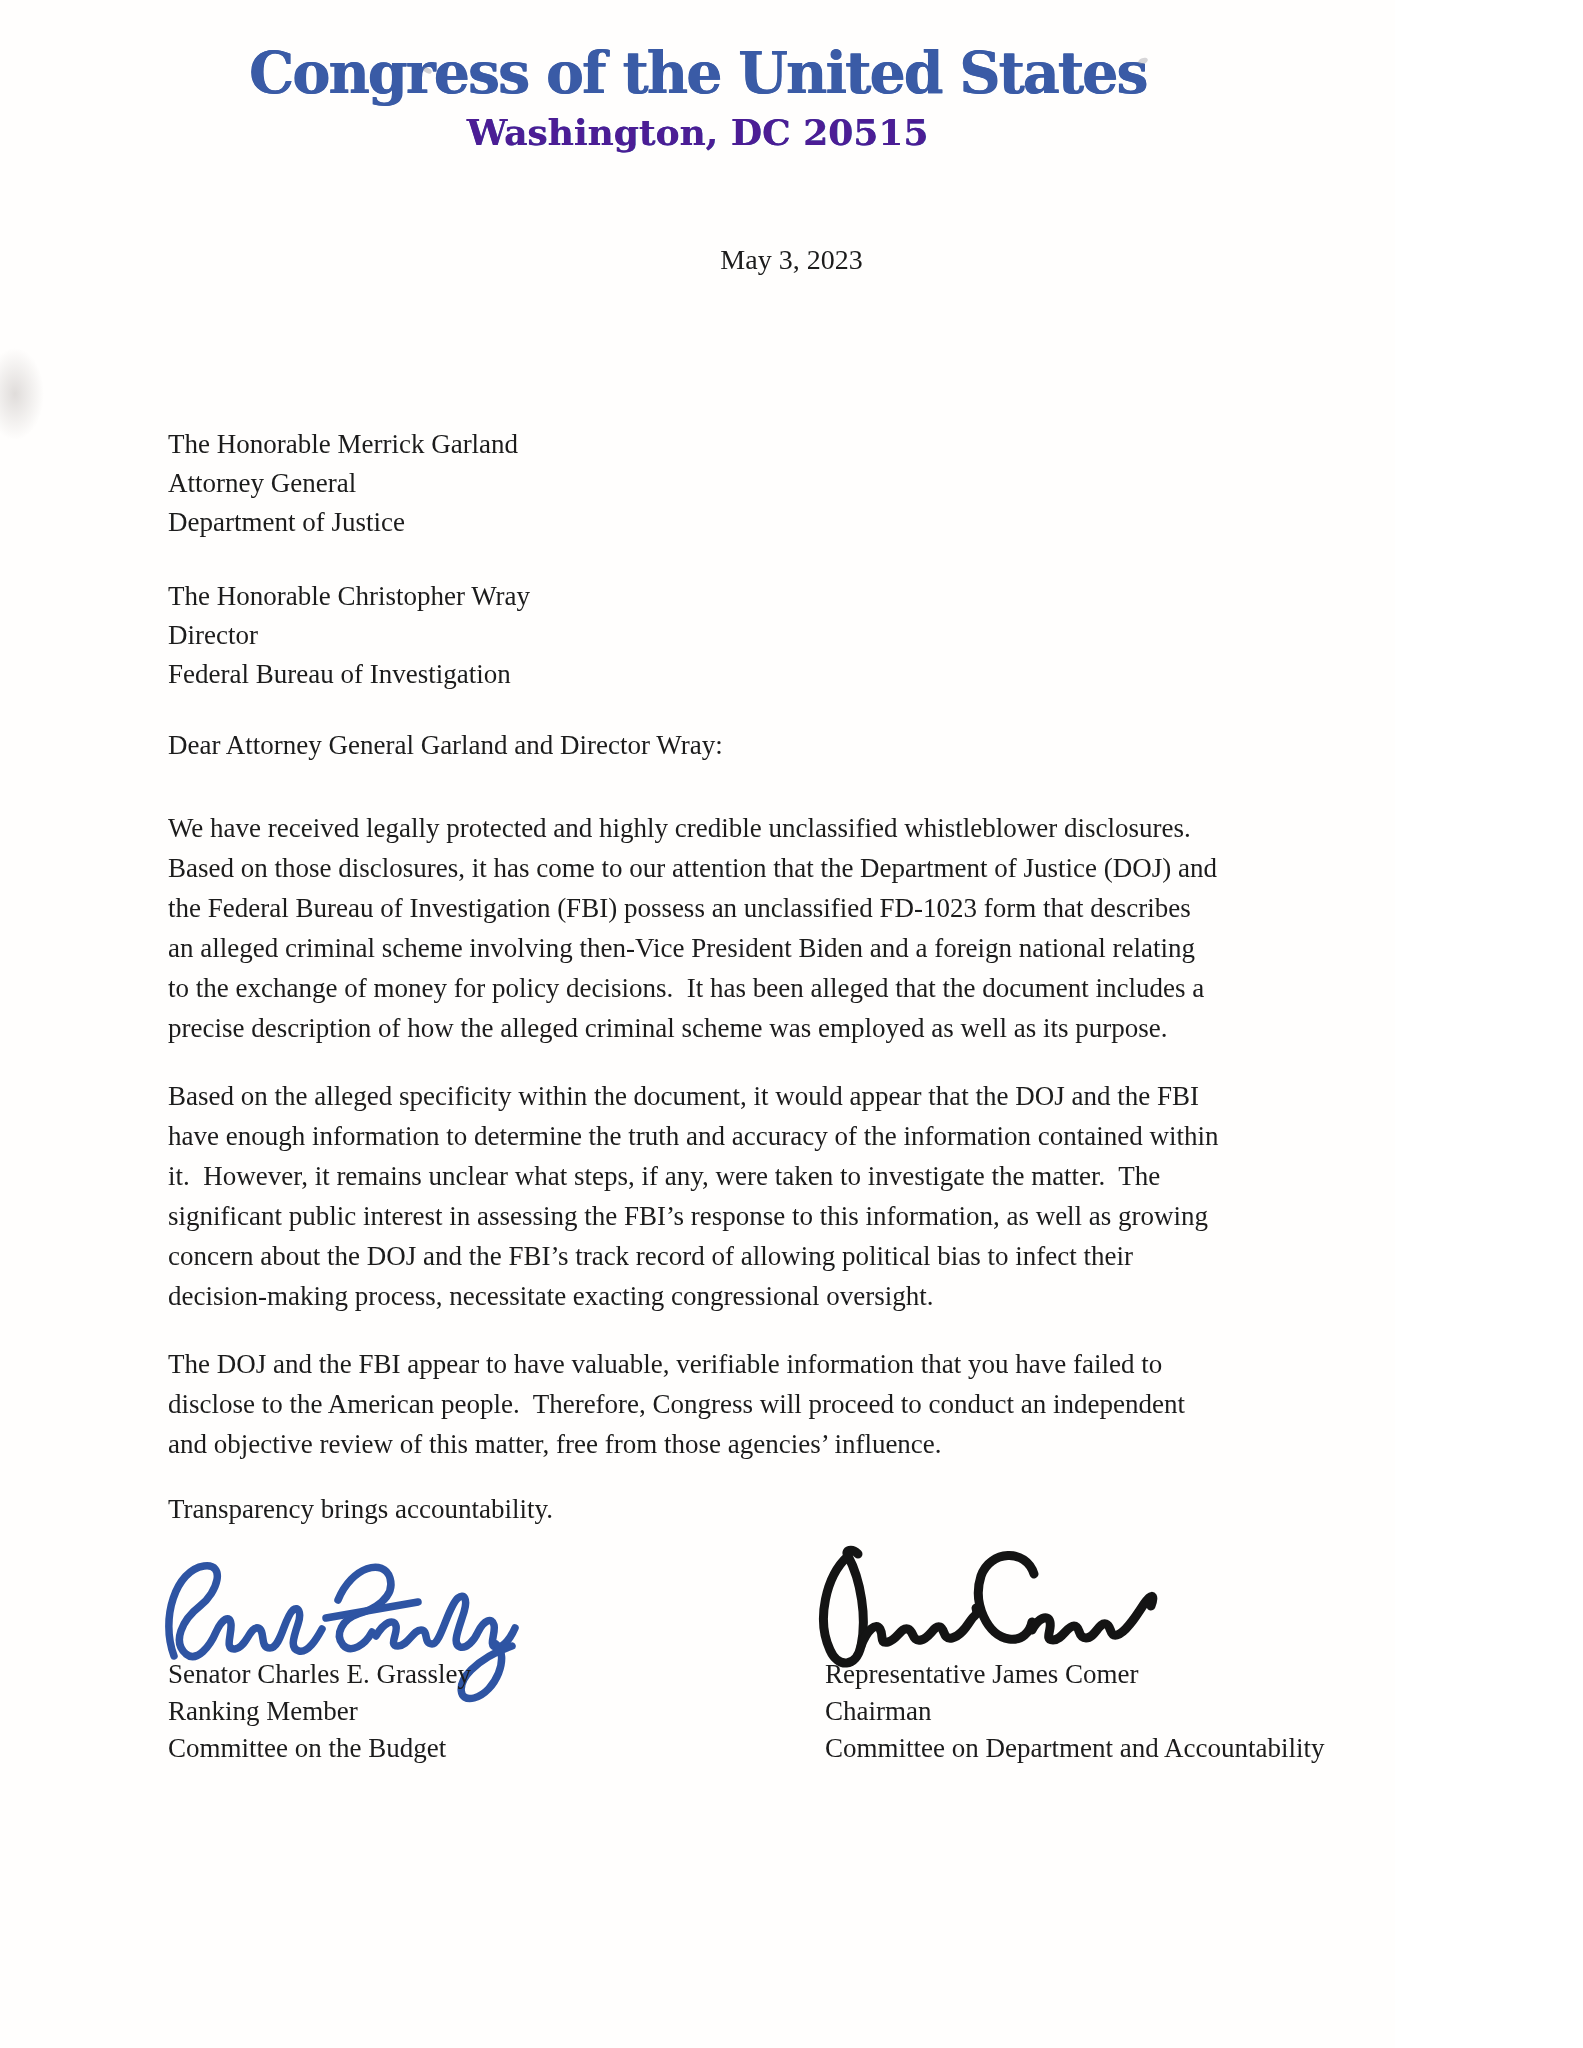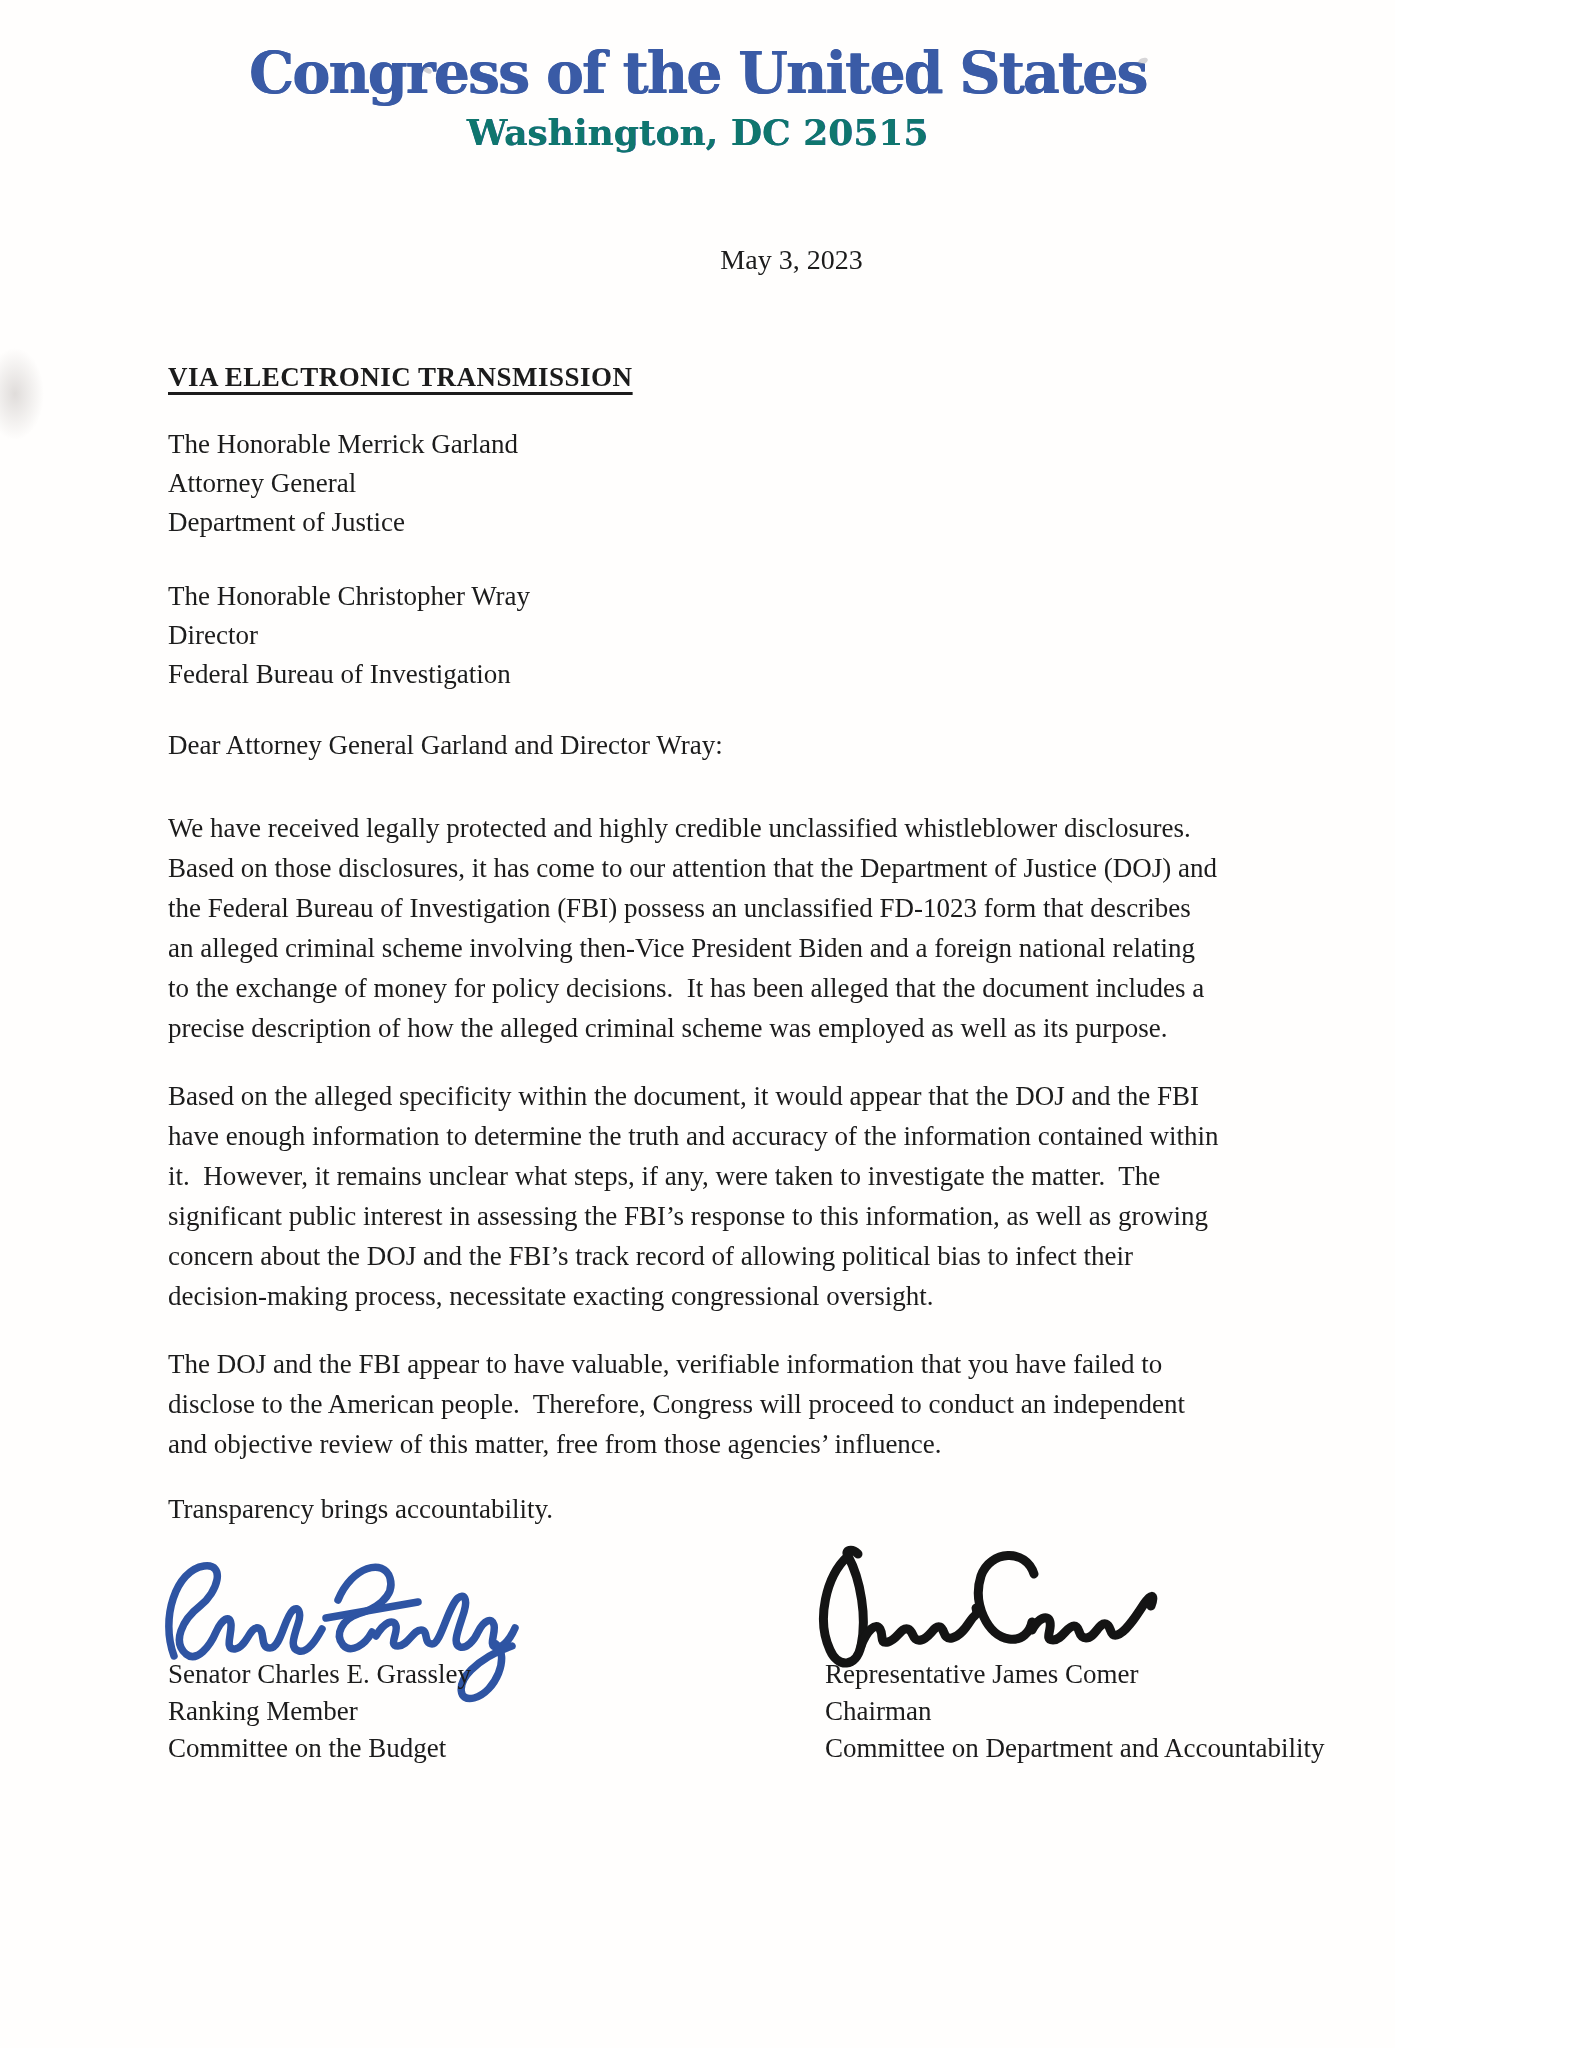--- a/index.html
+++ b/index.html
@@ -19,21 +19,21 @@
     font-size:57px;
     letter-spacing:-2px;
     color:#3a5ba6;
     text-shadow:0.6px 0 0 #3a5ba6;
     line-height:1.1;
   }
   .lh-address{
     font-family:"DejaVu Serif", serif;
     font-weight:700;
     font-size:36px;
-    color:#0f766e;
+    color:#4c1d95;
     text-shadow:0.4px 0 0 #3a5ba6;
     margin-top:6px;
   }
   
   .date-line{
     position:absolute;left:0;top:244px;width:1583px;
     text-align:center;font-size:28px;
   }
   
   .via{
@@ -77,21 +77,20 @@
 
 <div class="page">
 
   <div class="letterhead">
     <div class="lh-title">Congress of the United States</div>
     <div class="lh-address">Washington, DC 20515</div>
   </div>
 
   <div class="date-line">May 3, 2023</div>
 
-  <div class="via">VIA ELECTRONIC TRANSMISSION</div>
 
   <div class="addr addr2">The Honorable Christopher Wray
 Director
 Federal Bureau of Investigation</div>
   <div class="addr addr1">The Honorable Merrick Garland
 Attorney General
 Department of Justice</div>
 
   <div class="salutation">Dear Attorney General Garland and Director Wray:</div>
 

